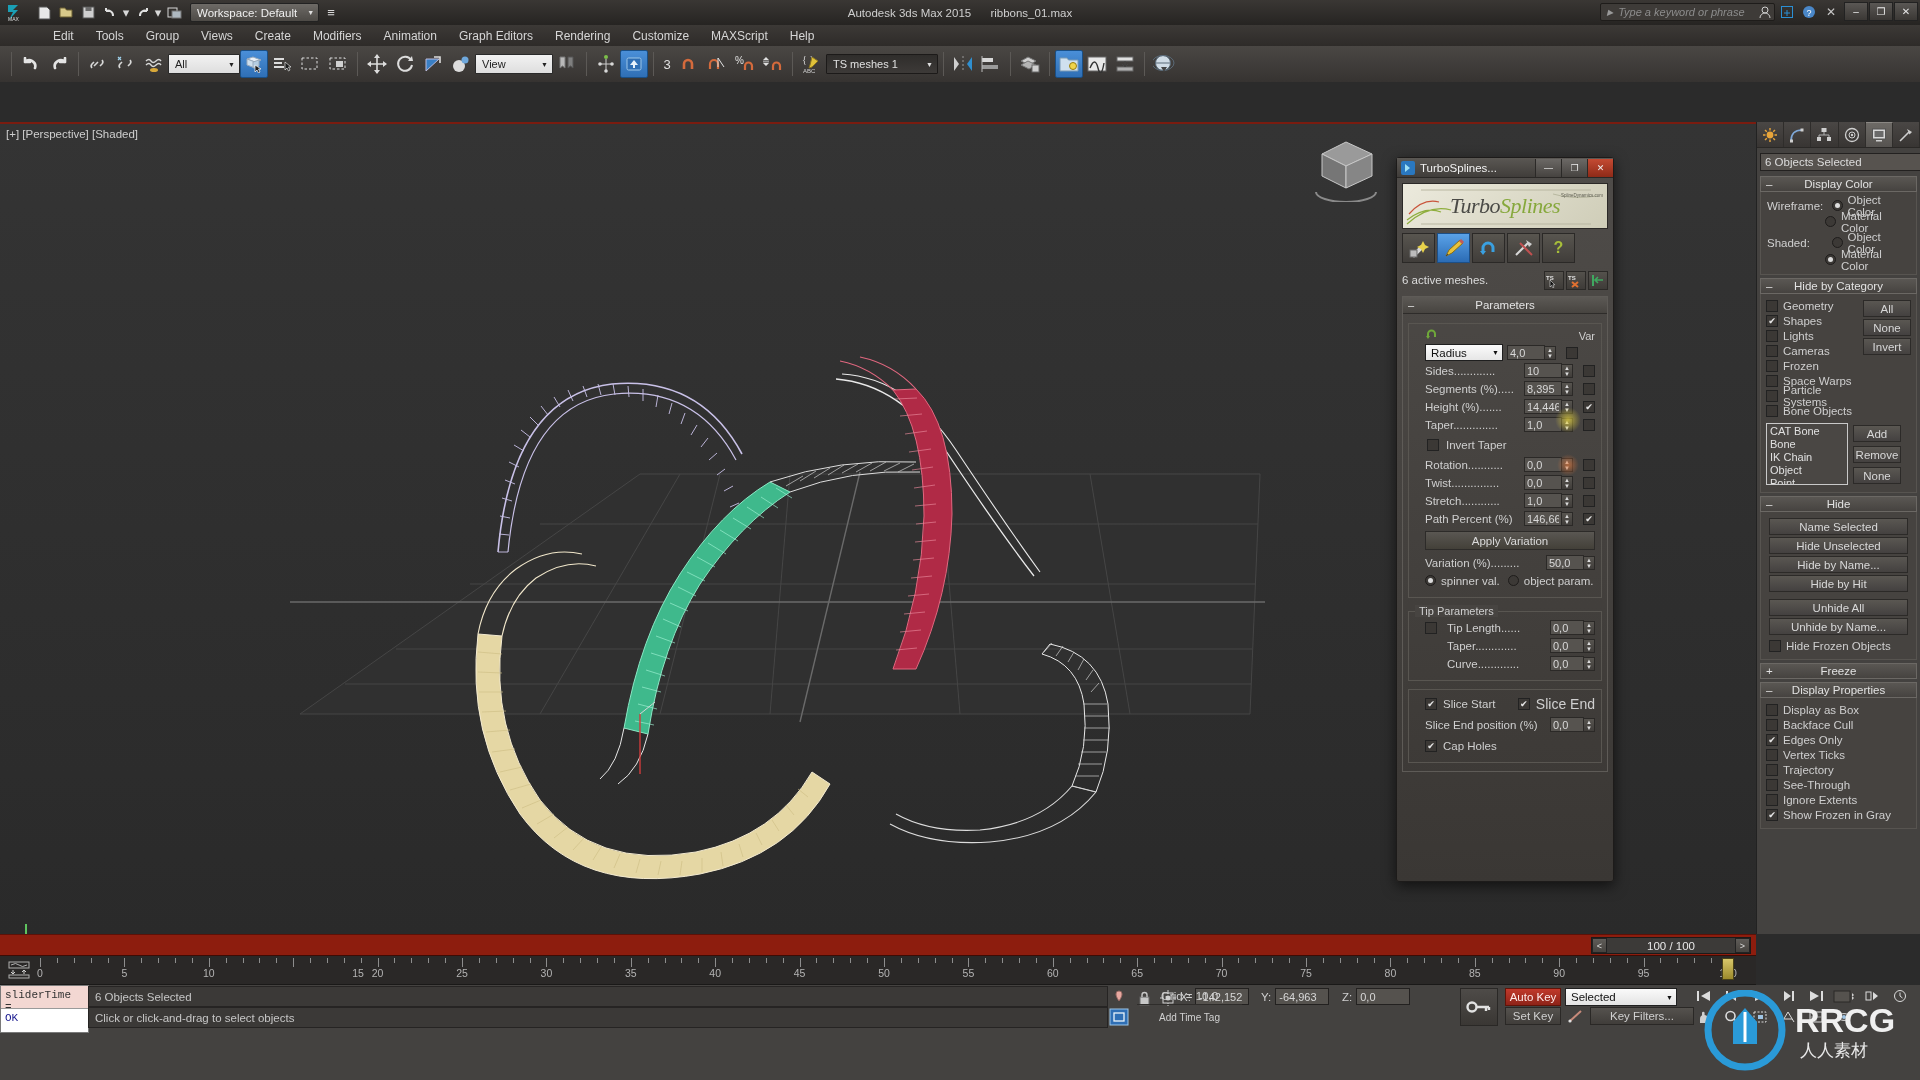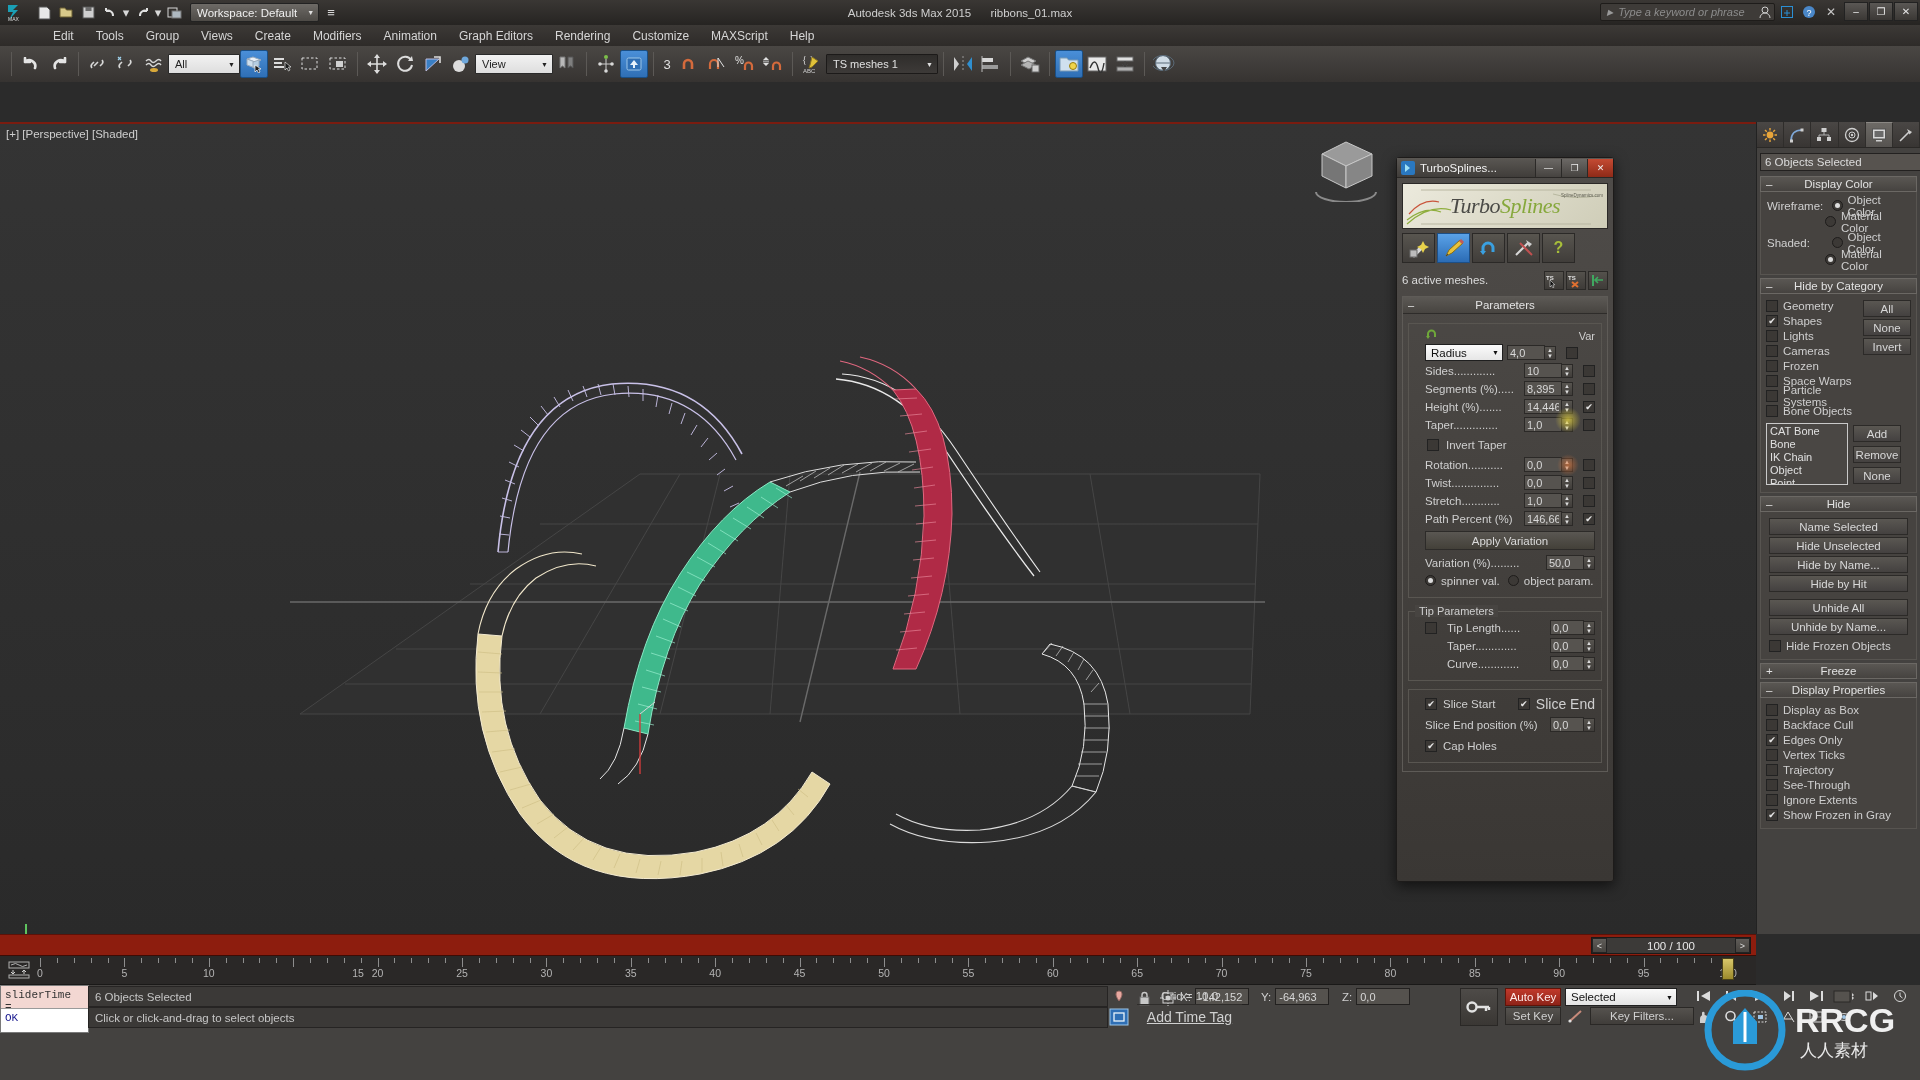--- a/index.html
+++ b/index.html
@@ -212,21 +212,21 @@
     background:#444240; z-index:-1;}
   .coord{ position:absolute; top:988px; display:flex; align-items:center; gap:4px;}
   .coord .cl{ font-size:11.5px; color:#d0d0d0;}
   .coord input{ width:54px;height:17px;background:#55524e; border:1px solid #232120;
     color:#d8d8d8; font-size:11px; padding:0 3px; outline:none;
     font-family:"Liberation Sans",sans-serif;}
   .gridbox{ position:absolute; left:1137px; top:988px; width:105px; height:17px;
     display:flex;align-items:center;justify-content:center;
     font-size:11.5px; color:#d0d0d0; border-bottom:1px solid #2f2d2b;}
   .addtag{ position:absolute; left:1137px; top:1008px; width:105px; height:18px;
-    display:flex;align-items:center;justify-content:center; font-size:14px; color:#d0d0d0;text-decoration:underline;}
+    display:flex;align-items:center;justify-content:center; font-size:10px; color:#d0d0d0;}
   .keybtn{ position:absolute; left:1460px; top:988px; width:38px;height:38px;
     background:linear-gradient(#4e4b48,#3a3734); border:1px solid #2a2826;
     display:flex;align-items:center;justify-content:center;}
   .autokey{ position:absolute; left:1505px; top:988px; width:56px;height:18px;
     background:linear-gradient(#c0392b,#8e2318); border:1px solid #601308;
     display:flex;align-items:center;justify-content:center;
     font-size:11.5px; color:#ffeceb;}
   .setkey{ position:absolute; left:1505px; top:1007px; width:56px;height:18px;
     background:linear-gradient(#55524e,#403d3a); border:1px solid #2a2826;
     display:flex;align-items:center;justify-content:center; font-size:11.5px; color:#d0d0d0;}

